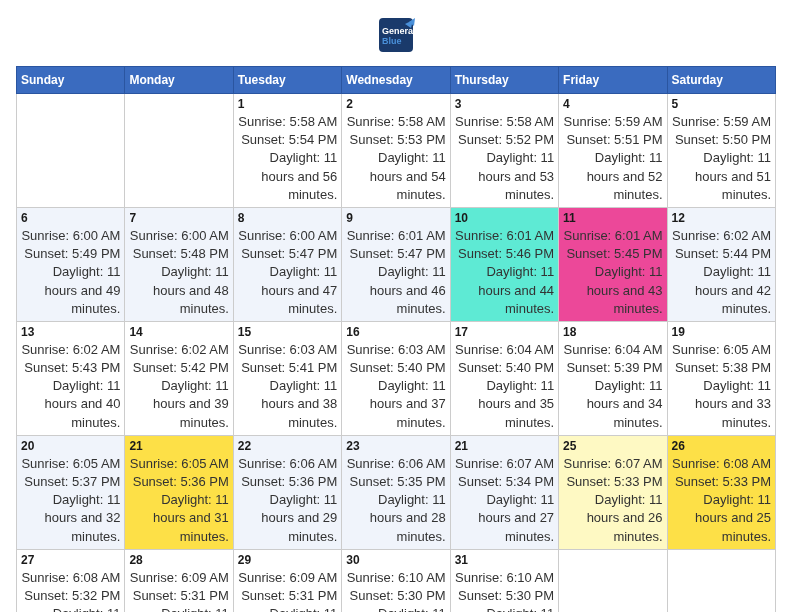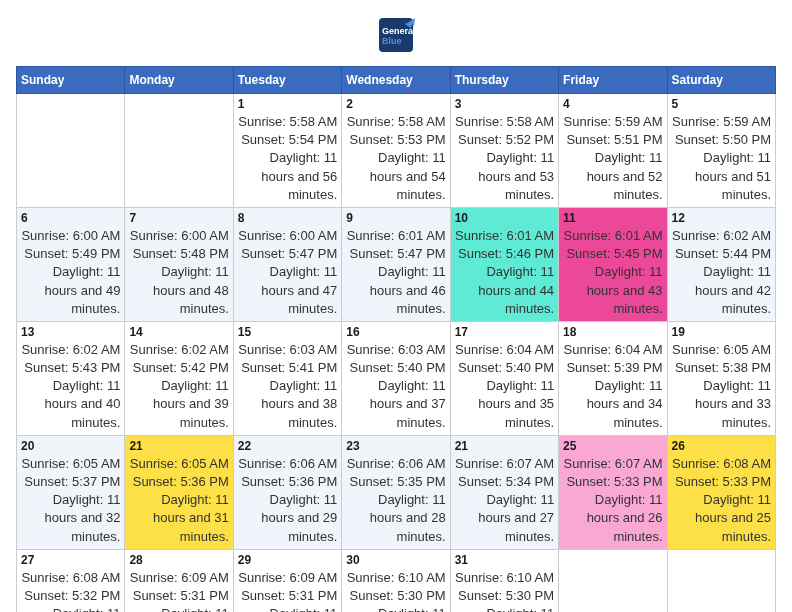--- a/index.html
+++ b/index.html
@@ -208,21 +208,21 @@
           <div class="day-info">Sunrise: 6:06 AM<br>Sunset: 5:36 PM<br>Daylight: 11 hours and 29 minutes.</div>
         </td>
         <td style="background: rgb(240, 244, 251);">
           <div class="day-num">23</div>
           <div class="day-info">Sunrise: 6:06 AM<br>Sunset: 5:35 PM<br>Daylight: 11 hours and 28 minutes.</div>
         </td>
         <td style="background: rgb(240, 244, 251);">
           <div class="day-num">21</div>
           <div class="day-info">Sunrise: 6:07 AM<br>Sunset: 5:34 PM<br>Daylight: 11 hours and 27 minutes.</div>
         </td>
-        <td style="background: #f9a8d4;">
+        <td style="background: #fef9c3;">
           <div class="day-num">25</div>
           <div class="day-info">Sunrise: 6:07 AM<br>Sunset: 5:33 PM<br>Daylight: 11 hours and 26 minutes.</div>
         </td>
         <td style="background: #fde047;">
           <div class="day-num">26</div>
           <div class="day-info">Sunrise: 6:08 AM<br>Sunset: 5:33 PM<br>Daylight: 11 hours and 25 minutes.</div>
         </td>
       </tr>
       <tr>
         <td>

